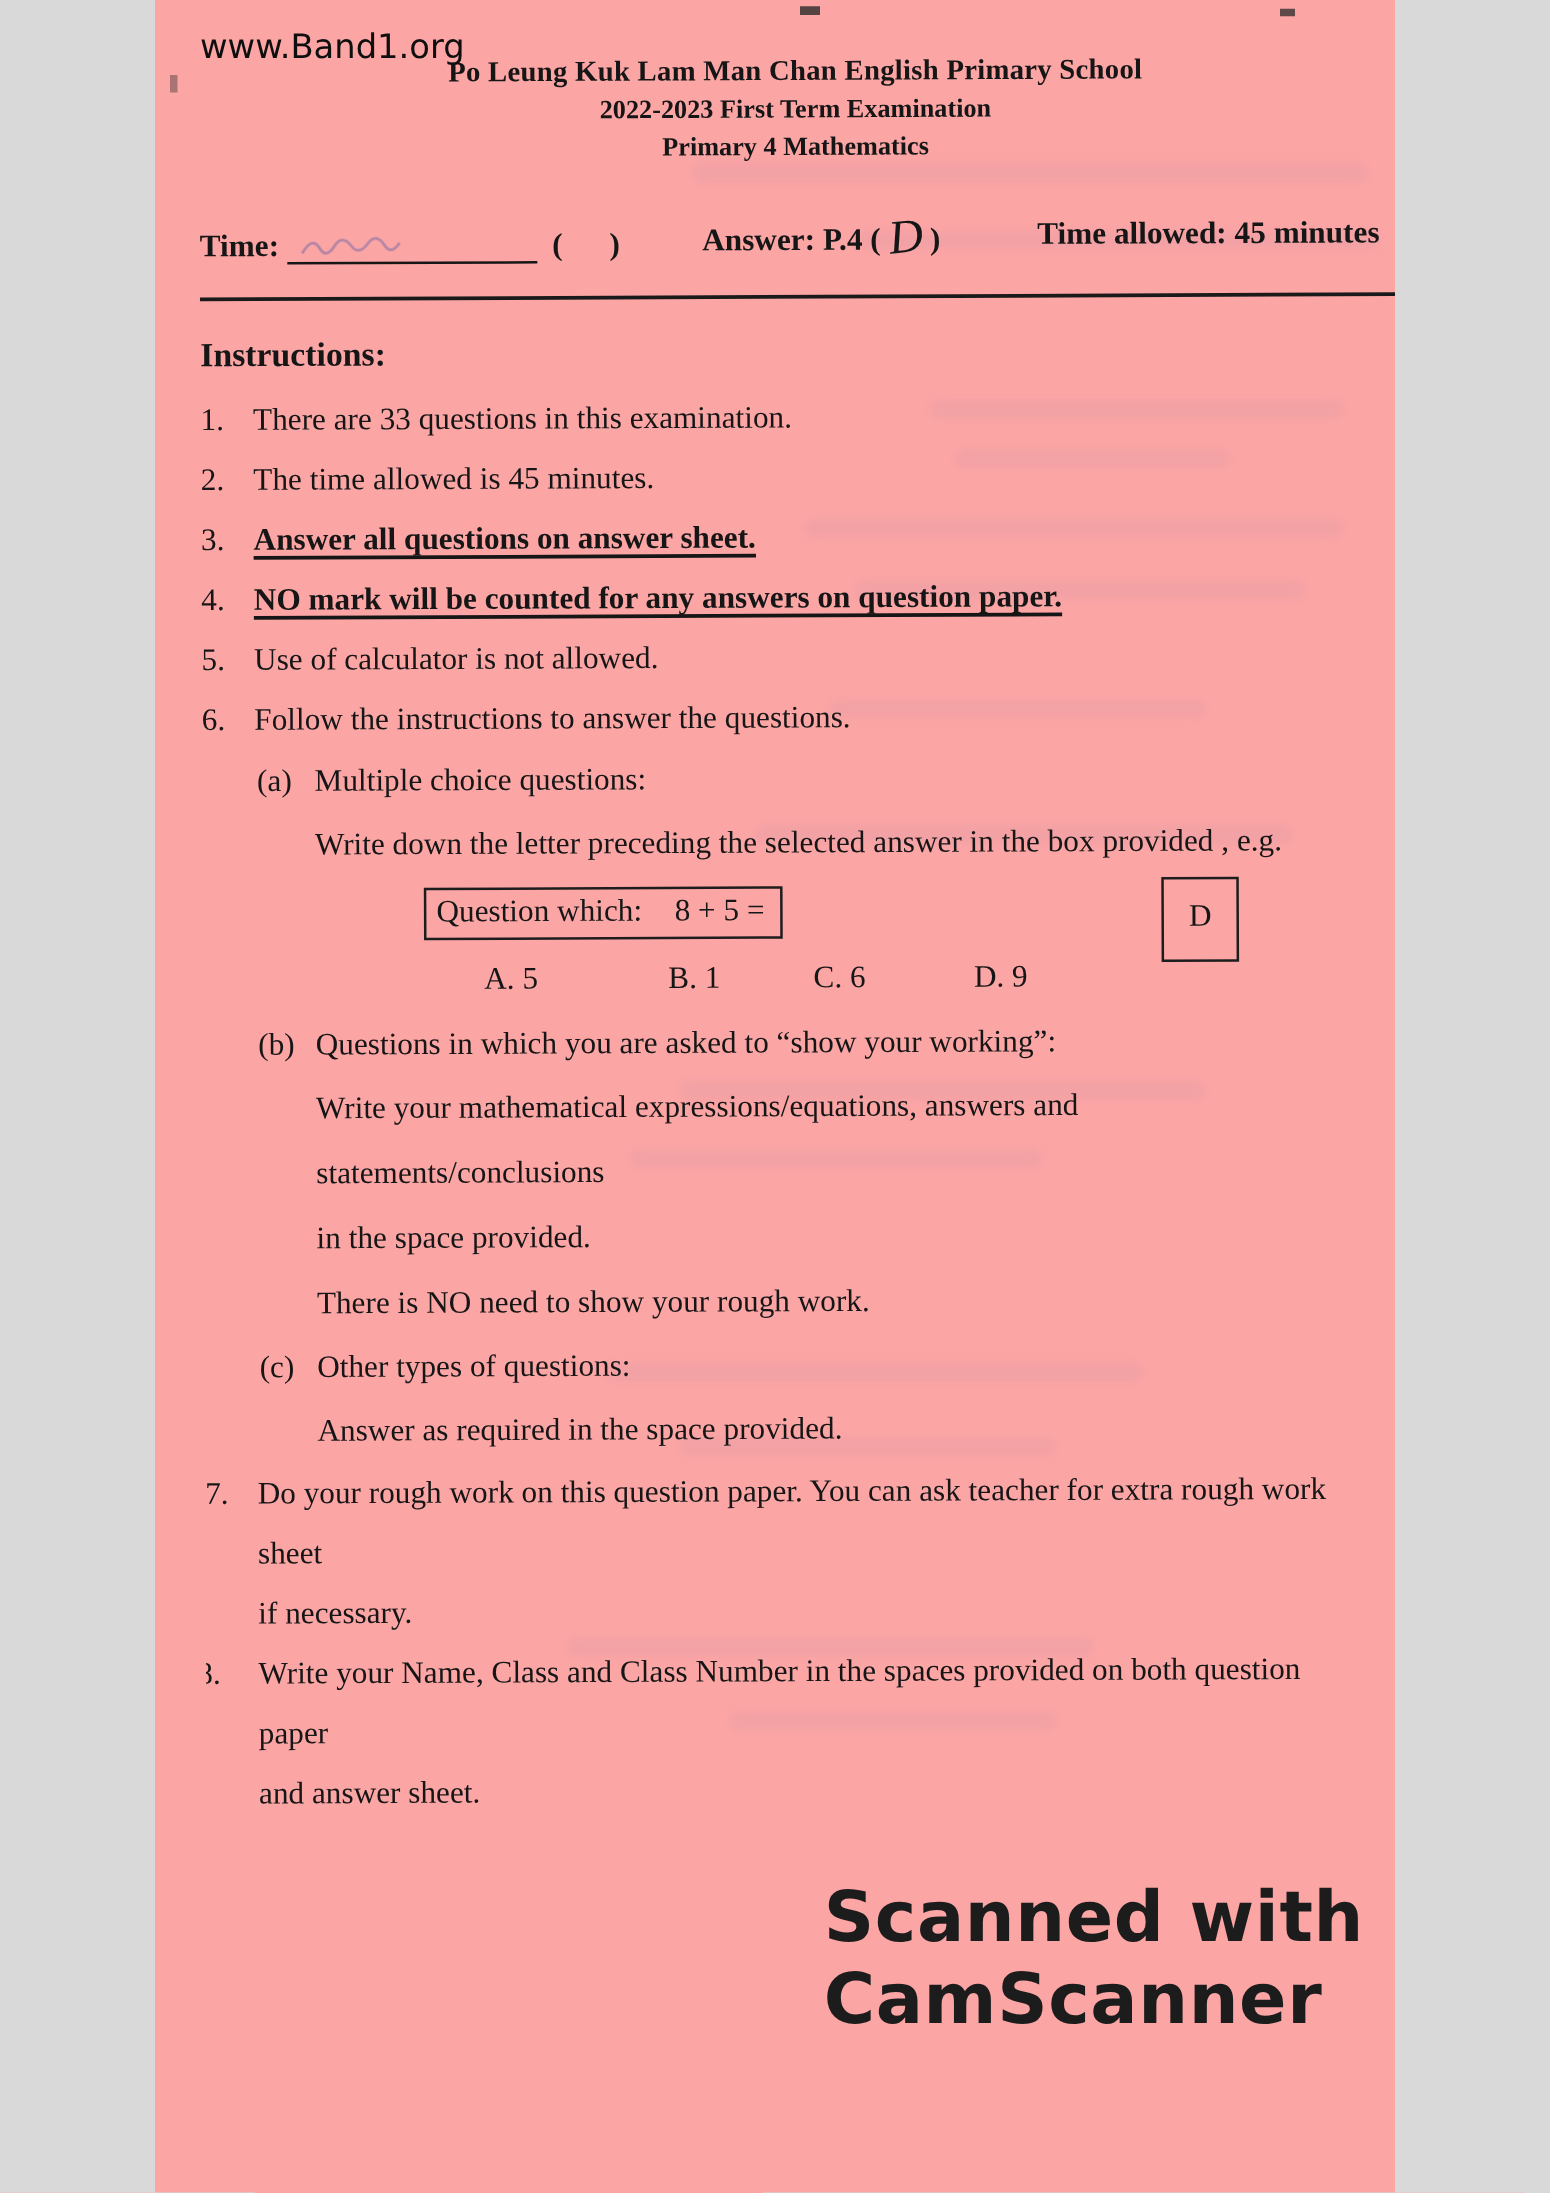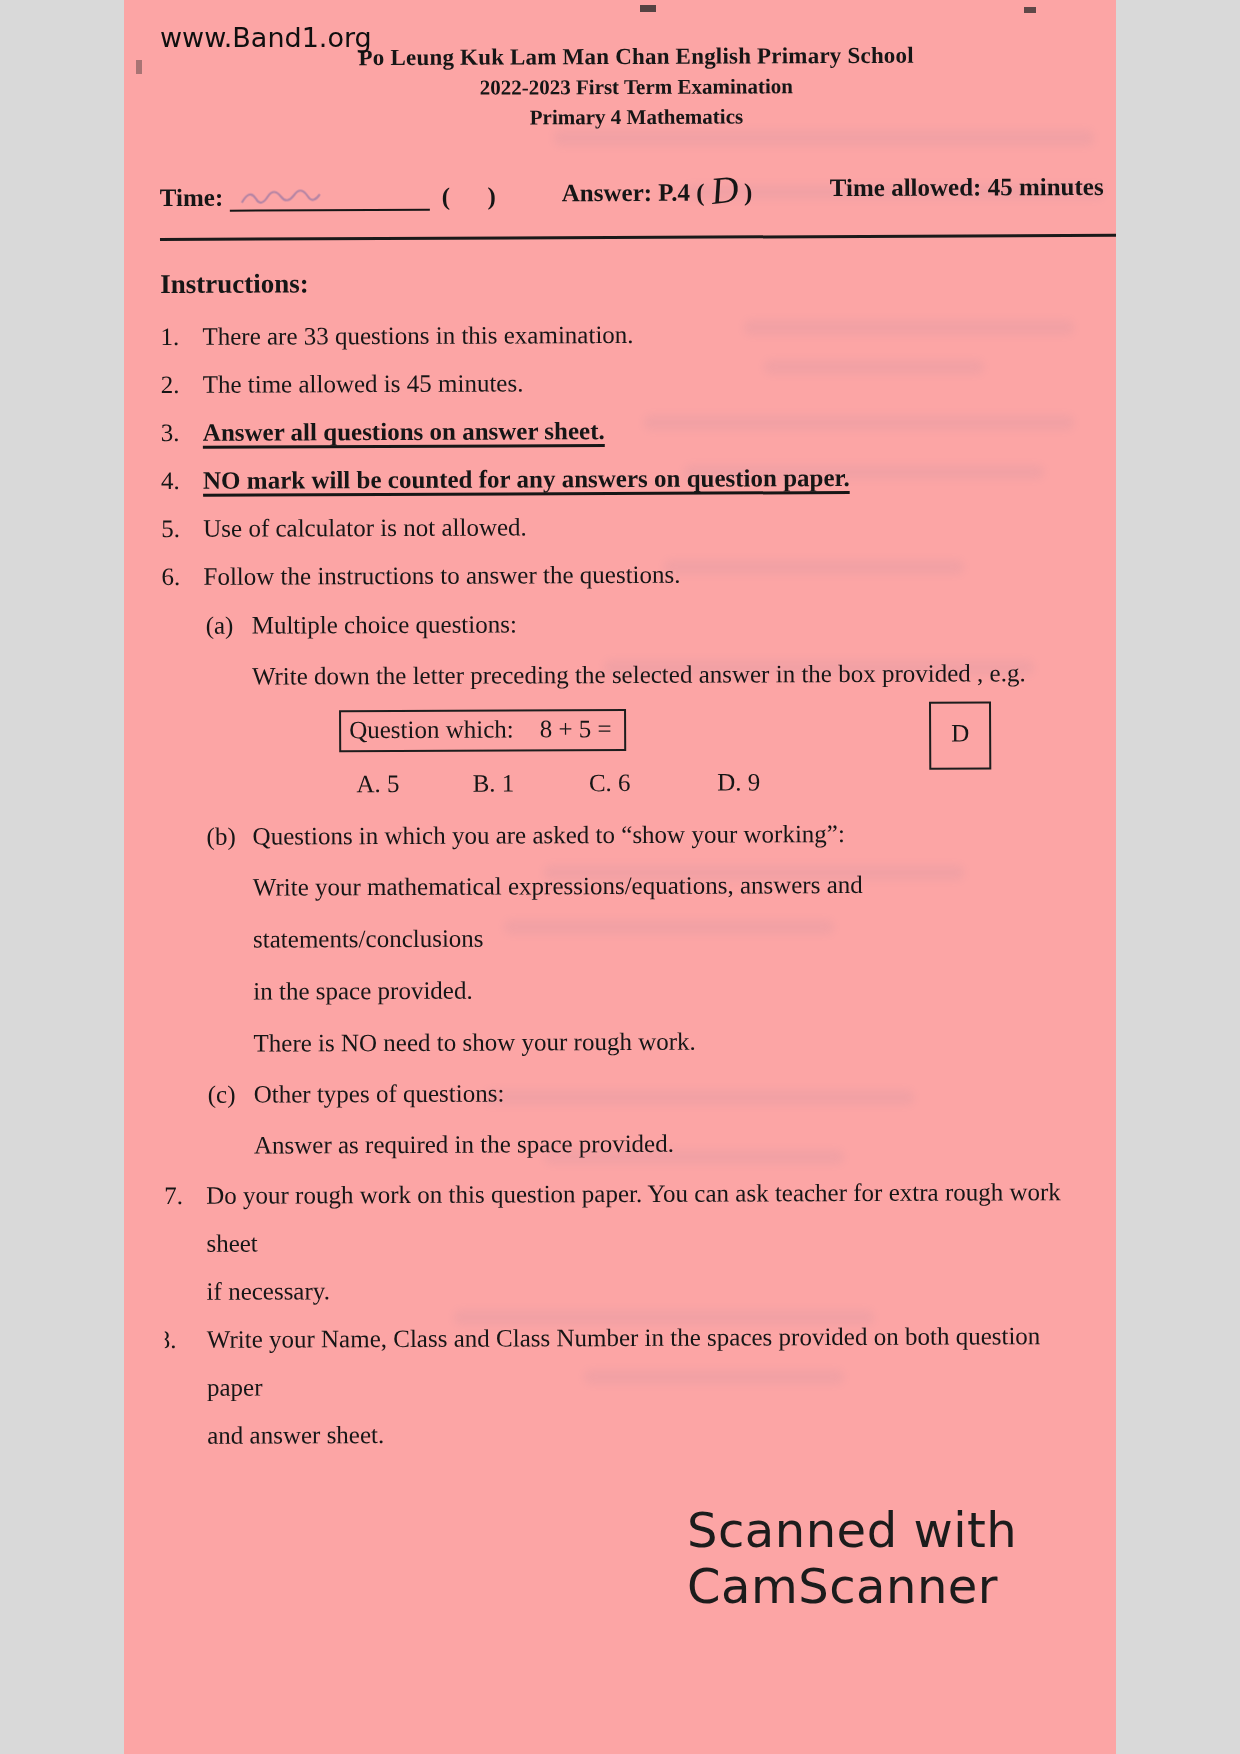--- a/index.html
+++ b/index.html
@@ -51,32 +51,32 @@
   .subbody { padding-left: 90px; line-height: 52px; }
 
   .example { position: relative; margin-left: 177px; line-height: 54px; }
   .qbox {
     display: inline-block; border: 2px solid #1d1d1d; padding: 1px 12px 3px 8px;
     line-height: 34px; margin-top: 8px;
   }
   .qbox .expr { margin-left: 26px; }
   .choices { margin-left: 17px; line-height: 54px; }
   .choices span { display: inline-block; }
-  .ch0, .ch1 { min-width: 110px; }
+  .ch0, .ch1 { min-width: 110px; margin-left: 31px; }
   .ch2 { min-width: 122px; }
   .ansbox {
     position: absolute; left: 590px; top: 2px; width: 62px; height: 68px;
     border: 2.5px solid #1d1d1d; text-align: center; padding-top: 3px; font-size: 25px;
     background: transparent;
   }
 
   .camscanner {
     position: absolute; top: 1502px; left: 535px; z-index: 6;
-    font-family: "DejaVu Sans", sans-serif; font-size: 48px; font-weight: 400;
-    color: #1c1c1c; letter-spacing: .5px; margin-left: 28px;
+    font-family: "DejaVu Sans", sans-serif; font-size: 56px; font-weight: 700;
+    color: #1c1c1c; letter-spacing: .5px;
   }
 
   
   .speck { position: absolute; background: #2a2a2a; }
   .sp1 { top: 5px;  left: 516px; width: 16px; height: 7px; opacity: .8; }
   .sp2 { top: 7px;  left: 900px; width: 12px; height: 6px; opacity: .75; }
   .sp3 { top: 11px; left: 1150px; width: 8px; height: 5px; opacity: .6; }
   .sp4 { top: 60px; left: 12px; width: 6px; height: 14px; opacity: .4; }
 
   .smudge { position: absolute; background: #7d74a0; opacity: .08; filter: blur(4px); border-radius: 6px; }

